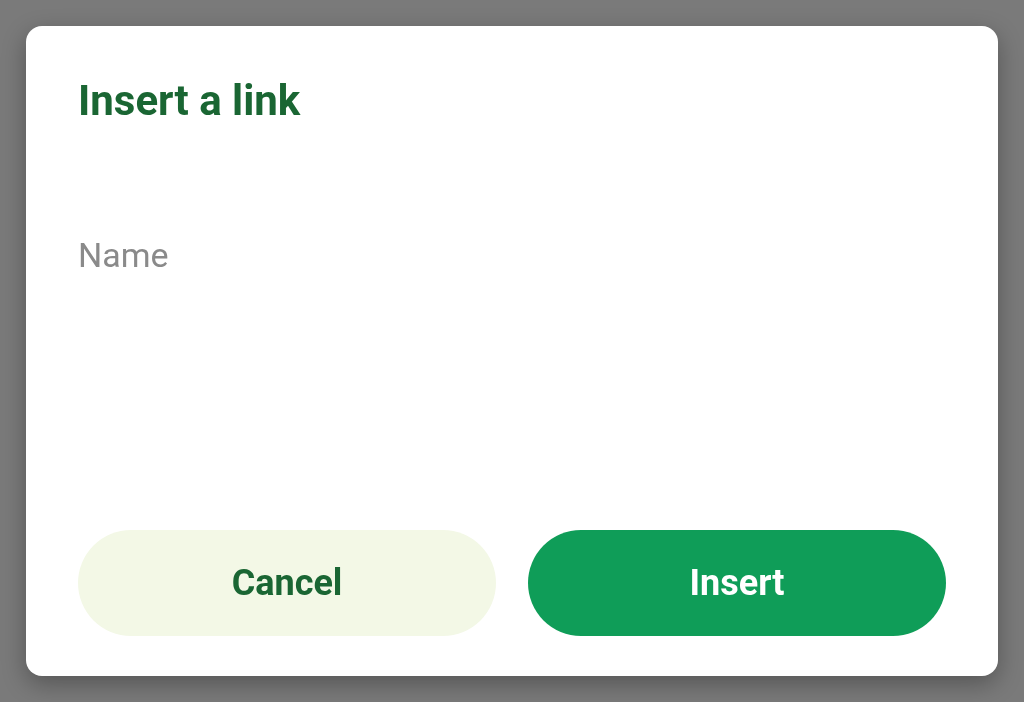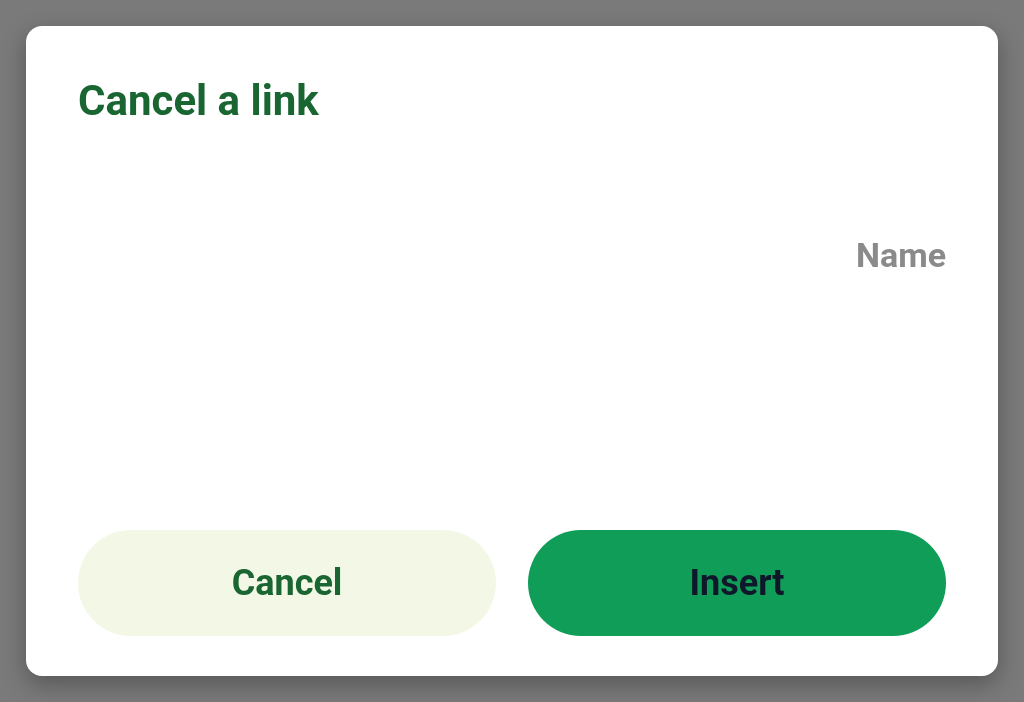--- a/index.html
+++ b/index.html
@@ -40,23 +40,22 @@
       flex: 1;
     }
     
     .field-group {
       margin-bottom: 70px;
     }
     
     .field-label {
       color: #8a8a8a;
       font-size: 34px;
-      font-weight: 700;
+      font-weight: 400;
       display: block;
-      text-align: right;
     }
     
     .field-input {
       border: none;
       outline: none;
       width: 100%;
       font-size: 30px;
       padding: 8px 0;
       color: #333;
       background: transparent;
@@ -79,28 +78,28 @@
       font-family: inherit;
     }
     
     .btn-cancel {
       background: #f3f8e6;
       color: #1a6633;
     }
     
     .btn-insert {
       background: #0f9d58;
-      color: #0f172a;
+      color: #ffffff;
     }
   </style>
 </head>
 <body>
 
 <div class="dialog">
-  <h1 class="dialog-title">Cancel a link</h1>
+  <h1 class="dialog-title">Insert a link</h1>
 
   <div class="form-fields">
     <div class="field-group">
       <label class="field-label">Name</label>
       <input class="field-input" type="text" value="" style="">
     </div>
 
     <div class="field-group">
       <input class="field-input" type="text" value="" style="">
     </div>

